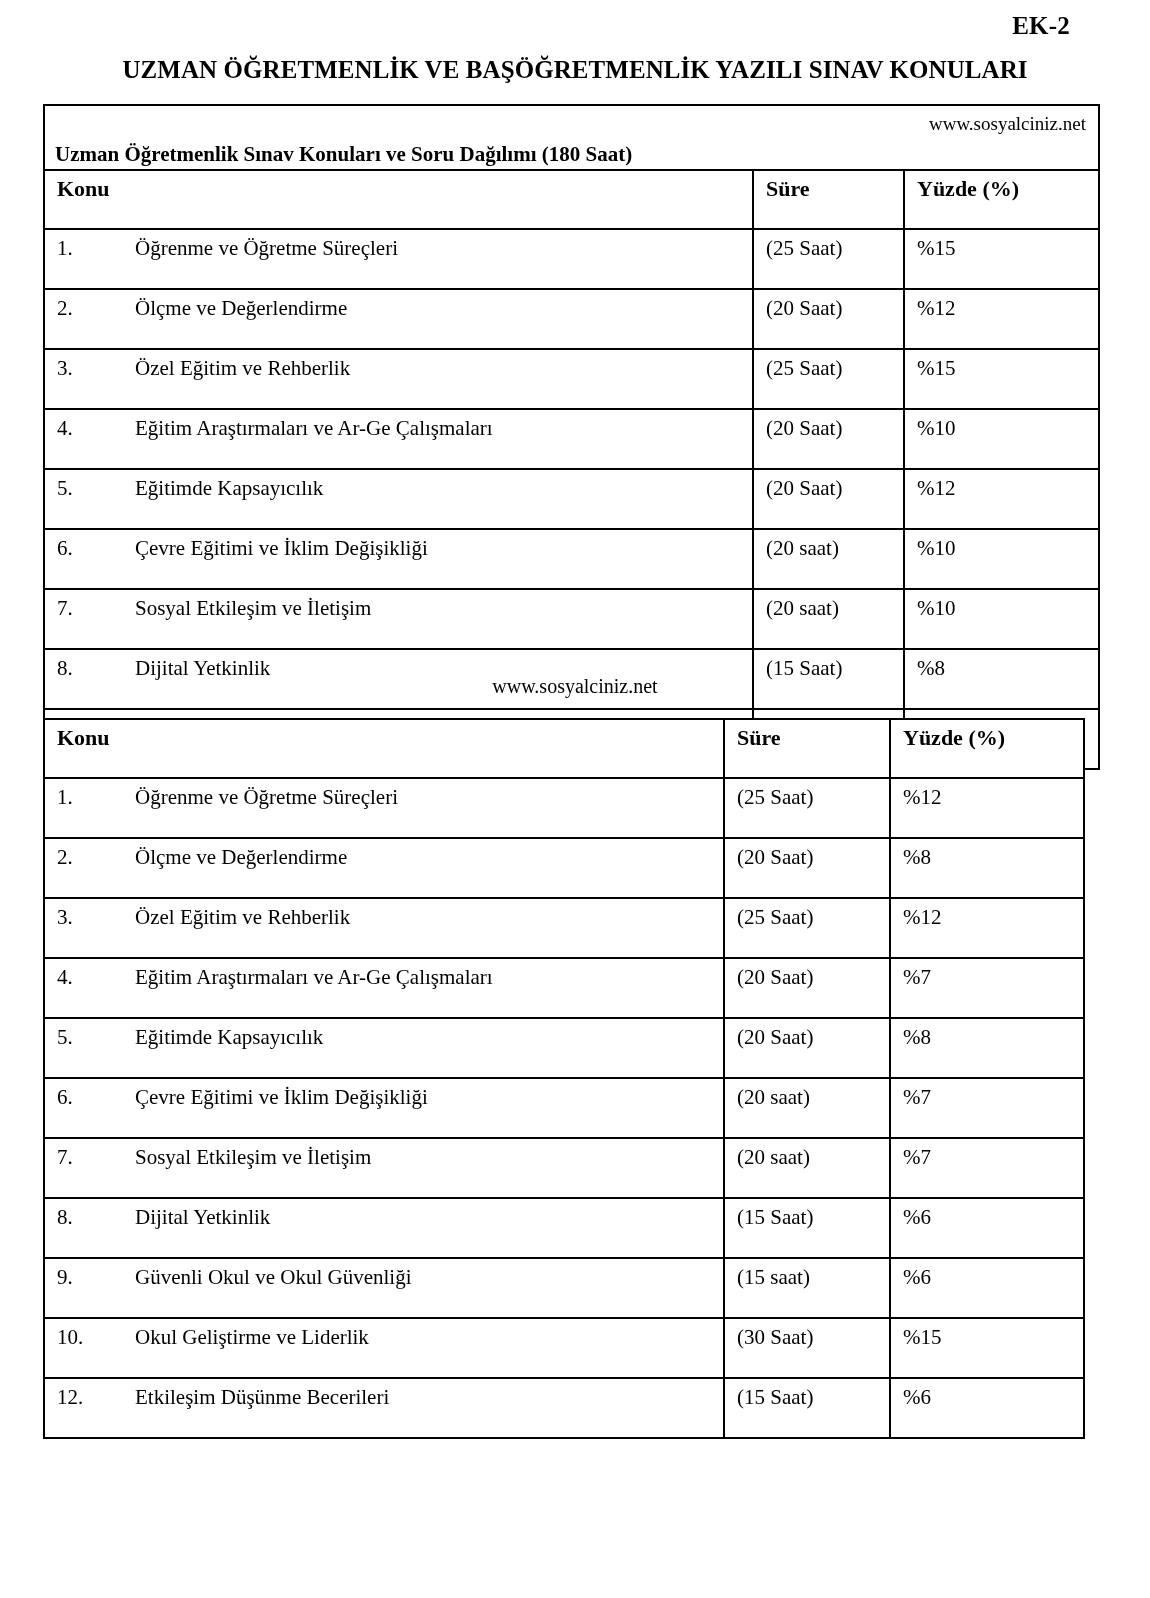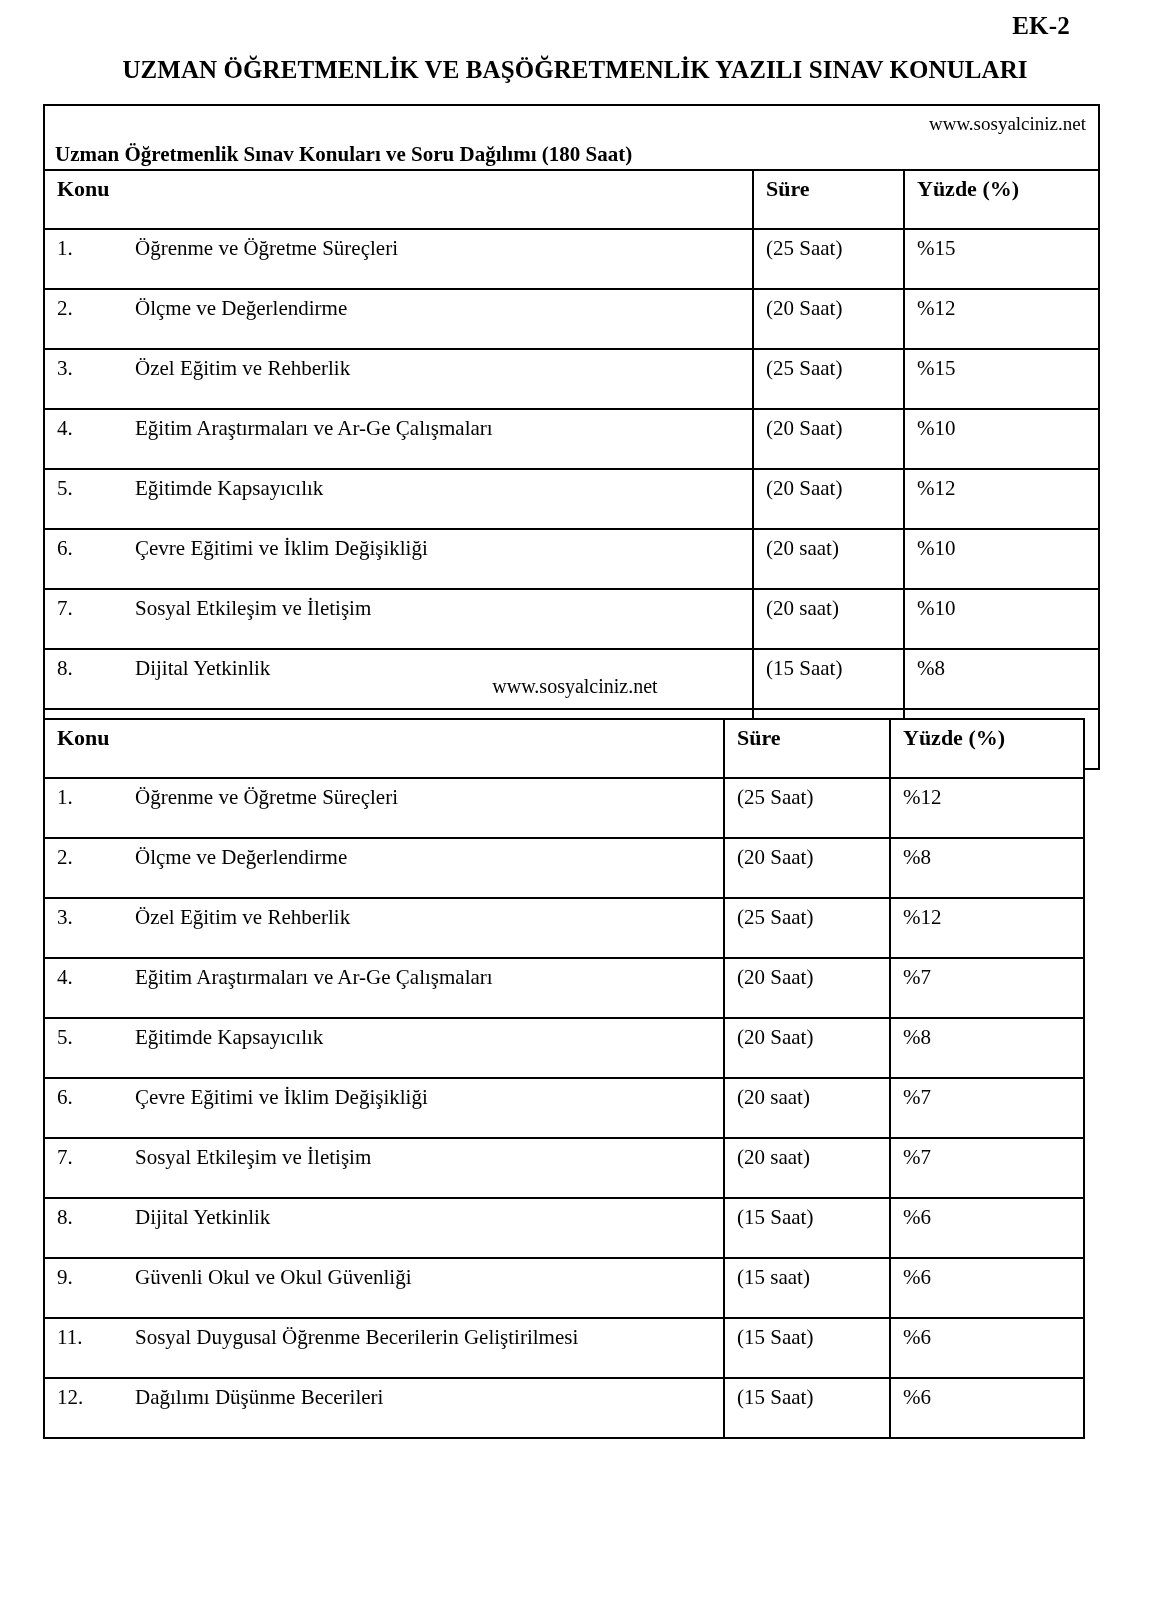--- a/index.html
+++ b/index.html
@@ -261,25 +261,25 @@
         <td class="c-num"><span class="c-num-inner">8.</span><span>Dijital Yetkinlik</span></td>
         <td class="c-sure">(15 Saat)</td>
         <td class="c-yuzde">%6</td>
       </tr>
       <tr class="body-row">
         <td class="c-num"><span class="c-num-inner">9.</span><span>Güvenli Okul ve Okul Güvenliği</span></td>
         <td class="c-sure">(15 saat)</td>
         <td class="c-yuzde">%6</td>
       </tr>
       <tr class="body-row">
-        <td class="c-num"><span class="c-num-inner">11.</span><span>Sosyal Duygusal Öğrenme Becerilerin Geliştirilmesi</span></td>
+        <td class="c-num"><span class="c-num-inner">10.</span><span>Okul Geliştirme ve Liderlik</span></td>
+        <td class="c-sure">(30 Saat)</td>
+        <td class="c-yuzde">%15</td>
+      </tr>
+      <tr class="body-row">
+        <td class="c-num"><span class="c-num-inner">12.</span><span>Etkileşim Düşünme Becerileri</span></td>
         <td class="c-sure">(15 Saat)</td>
         <td class="c-yuzde">%6</td>
       </tr>
-      <tr class="body-row">
-        <td class="c-num"><span class="c-num-inner">12.</span><span>Dağılımı Düşünme Becerileri</span></td>
-        <td class="c-sure">(15 Saat)</td>
-        <td class="c-yuzde">%6</td>
-      </tr>
     </tbody>
   </table>
 
 </div>
 
 </body></html>

